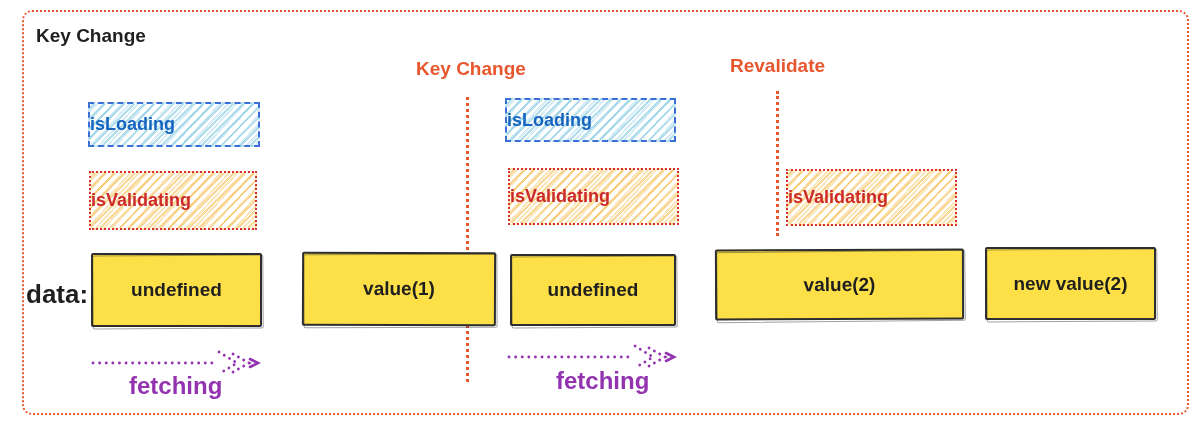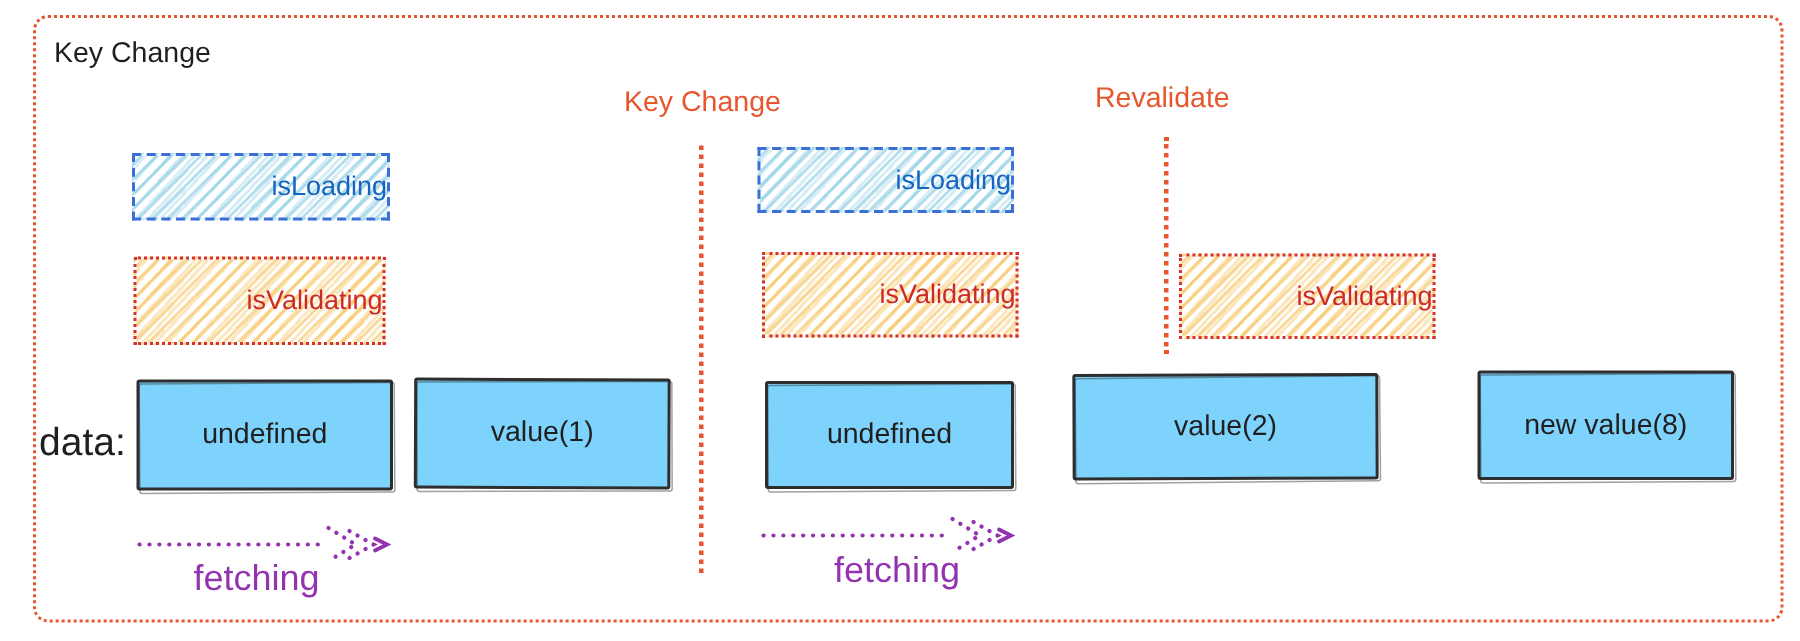--- a/index.html
+++ b/index.html
@@ -8,20 +8,21 @@
     background: #ffffff;
     font-family: "Liberation Sans", "DejaVu Sans", sans-serif;
   }
   .canvas {
     position: relative;
     width: 1200px;
     height: 427px;
     background: #ffffff;
     overflow: hidden;
     color: var(--text-dark, #1f1f1f);
+    font-weight: bold;
   }
 
   
   .frame {
     position: absolute;
     left: 22px; top: 10px;
     width: 1163px; height: 401px;
     border: 2.5px dotted var(--accent-orange, #e8562e);
     border-radius: 10px;
   }
@@ -39,21 +40,21 @@
     border-left: 3px dotted var(--accent-orange, #e8562e);
   }
   .divider-1 { left: 466px; top: 97px; height: 285px; }
   .divider-2 { left: 776px; top: 91px; height: 145px; }
 
   
   .bar {
     position: absolute;
     display: flex;
     align-items: center;
-    justify-content: flex-end;
+    justify-content: flex-start;
     font-size: 18px;
     box-sizing: border-box;
   }
   .bar.loading {
     border: 2px dashed var(--loading-border, #3a6fd8);
     color: var(--loading-text, #1565c0);
     background-image:
       repeating-linear-gradient(135deg, transparent 0 2px, rgba(120,195,222,0.55) 2px 4px, transparent 4px 7px),
       repeating-linear-gradient(133deg, transparent 0 4px, rgba(160,215,235,0.45) 4px 6px);
   }
@@ -71,41 +72,41 @@
   .bar-5 { left: 786px; top: 169px; width: 171px; height: 57px; }
 
   
   .data-label { left: 26px; top: 279px; font-size: 26px; color: var(--text-dark, #1f1f1f); }
 
   .dbox {
     position: absolute;
     box-sizing: border-box;
     border: 2px solid var(--box-border, #2e2e2e);
     border-radius: 2px;
-    background: #7dd3fc;
+    background: #fde047;
     display: flex;
     align-items: center;
     justify-content: center;
     font-size: 19px;
     color: var(--text-dark, #1f1f1f);
   }
   
   .dbox::after {
     content: "";
     position: absolute;
     inset: -2px;
     border: 1.5px solid rgba(46,46,46,0.45);
     border-radius: 2px;
     transform: rotate(-0.35deg) translate(1.5px, 2px);
     pointer-events: none;
   }
   .db-1 { left: 91px;  top: 253px; width: 171px; height: 74px; }
-  .db-2 { left: 276px; top: 252px; width: 171px; height: 74px; transform: rotate(0.2deg); text-align: center; }
+  .db-2 { left: 302px; top: 252px; width: 194px; height: 74px; transform: rotate(0.2deg); text-align: center; }
   .db-3 { left: 510px; top: 254px; width: 166px; height: 72px; }
-  .db-4 { left: 715px; top: 249px; width: 204px; height: 71px; transform: rotate(-0.2deg); }
+  .db-4 { left: 715px; top: 249px; width: 249px; height: 71px; transform: rotate(-0.2deg); }
   .db-5 { left: 985px; top: 247px; width: 171px; height: 73px; }
 
   
   .arrow {
     position: absolute;
     color: var(--fetching-purple, #9333b0);
     width: 172px; height: 30px;
   }
   .arrow-1 { left: 90px;  top: 348px; }
   .arrow-2 { left: 506px; top: 342px; }
@@ -152,21 +153,21 @@
   <div class="dbox db-2">
     <span>value(1)</span>
   </div>
   <div class="dbox db-3">
     <span>undefined</span>
   </div>
   <div class="dbox db-4">
     <span>value(2)</span>
   </div>
   <div class="dbox db-5">
-    <span>new value(8)</span>
+    <span>new value(2)</span>
   </div>
 
   <div class="arrow arrow-1">
     <svg width="172" height="30" viewBox="0 0 172 30" aria-hidden="true">
       <line x1="3" y1="15" x2="128" y2="15" stroke="currentColor" stroke-width="2.8" stroke-linecap="round" stroke-dasharray="0.1 6.5"></line>
       <polyline points="129,4 147,15 129,26" fill="none" stroke="currentColor" stroke-width="2.8" stroke-linecap="round" stroke-dasharray="0.1 6"></polyline>
       <polyline points="143,6 159,15 143,24" fill="none" stroke="currentColor" stroke-width="2.8" stroke-linecap="round" stroke-dasharray="0.1 6"></polyline>
       <polyline points="160,11 168,15 160,19" fill="none" stroke="currentColor" stroke-width="2.6" stroke-linecap="round"></polyline>
     </svg>
   </div>

